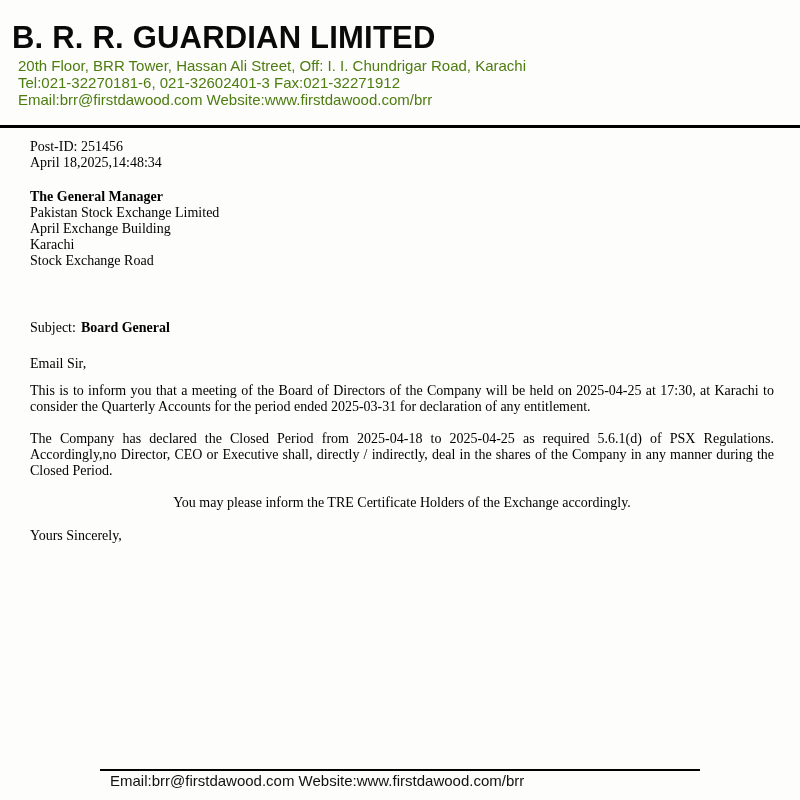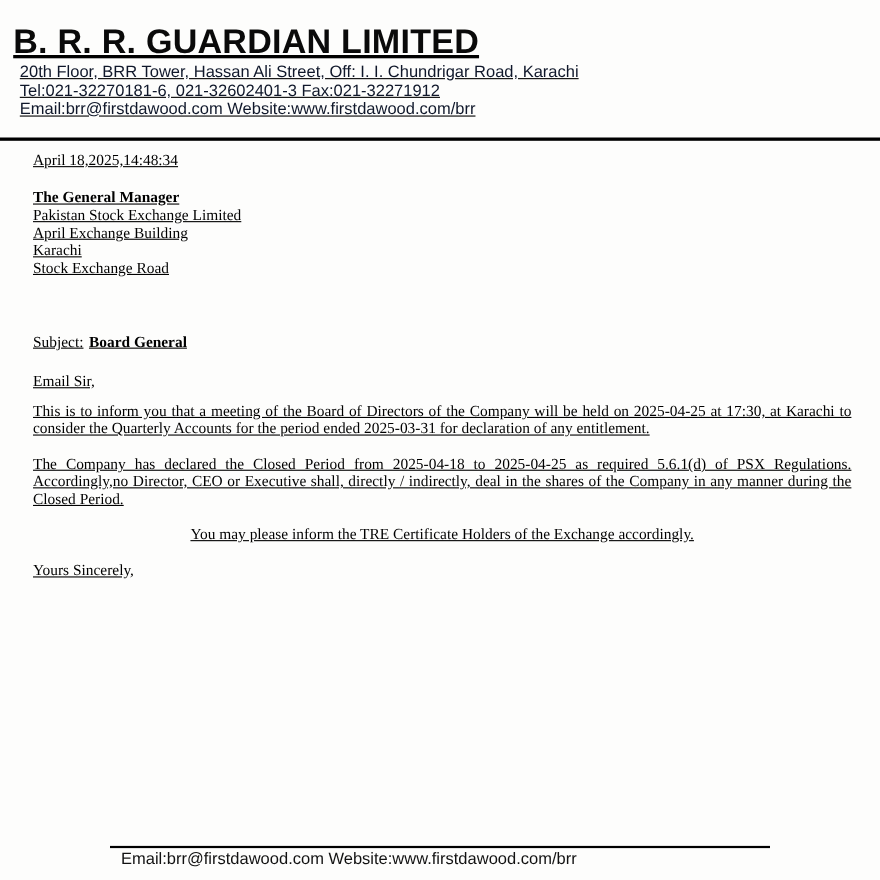--- a/index.html
+++ b/index.html
@@ -5,40 +5,39 @@
   * { margin: 0; padding: 0; box-sizing: border-box; }
   html, body { background: #ffffff; }
   .page {
     position: relative;
     width: 800px;
     height: 800px;
     background: #fdfdfc;
     color: #000000;
     overflow: hidden;
     font-family: "Liberation Serif", serif;
-    text-decoration: underline;
   }
   
   .header {
     padding: 21px 0 0 12px;
     font-family: "Liberation Sans", sans-serif;
   }
   .company-name {
     font-size: 31px;
     line-height: 34px;
     font-weight: bold;
     color: #0a0a0a;
     letter-spacing: 0.2px;
   }
   .header-lines {
     margin-top: 2px;
     padding-left: 6px;
     font-size: 15px;
     line-height: 17px;
-    color: #0f172a;
+    color: #4d7c0f;
   }
   .top-rule {
     margin-top: 17px;
     width: 800px;
     height: 3px;
     background: #000000;
   }
   
   .letter-body {
     margin: 11px 26px 0 30px;
@@ -87,20 +86,21 @@
       <div>Tel:021-32270181-6, 021-32602401-3 Fax:021-32271912</div>
       <div>Email:brr@firstdawood.com Website:www.firstdawood.com/brr</div>
     </div>
   </div>
 
   <div class="top-rule"></div>
 
   <div class="letter-body">
 
     <div>
+      <span class="meta-line">Post-ID: 251456</span>
       <span class="meta-line">April 18,2025,14:48:34</span>
     </div>
 
     <div class="recipient">
       <div class="recipient-name">The General Manager</div>
       <div>Pakistan Stock Exchange Limited</div>
       <div>April Exchange Building</div>
       <div>Karachi</div>
       <div>Stock Exchange Road</div>
     </div>

